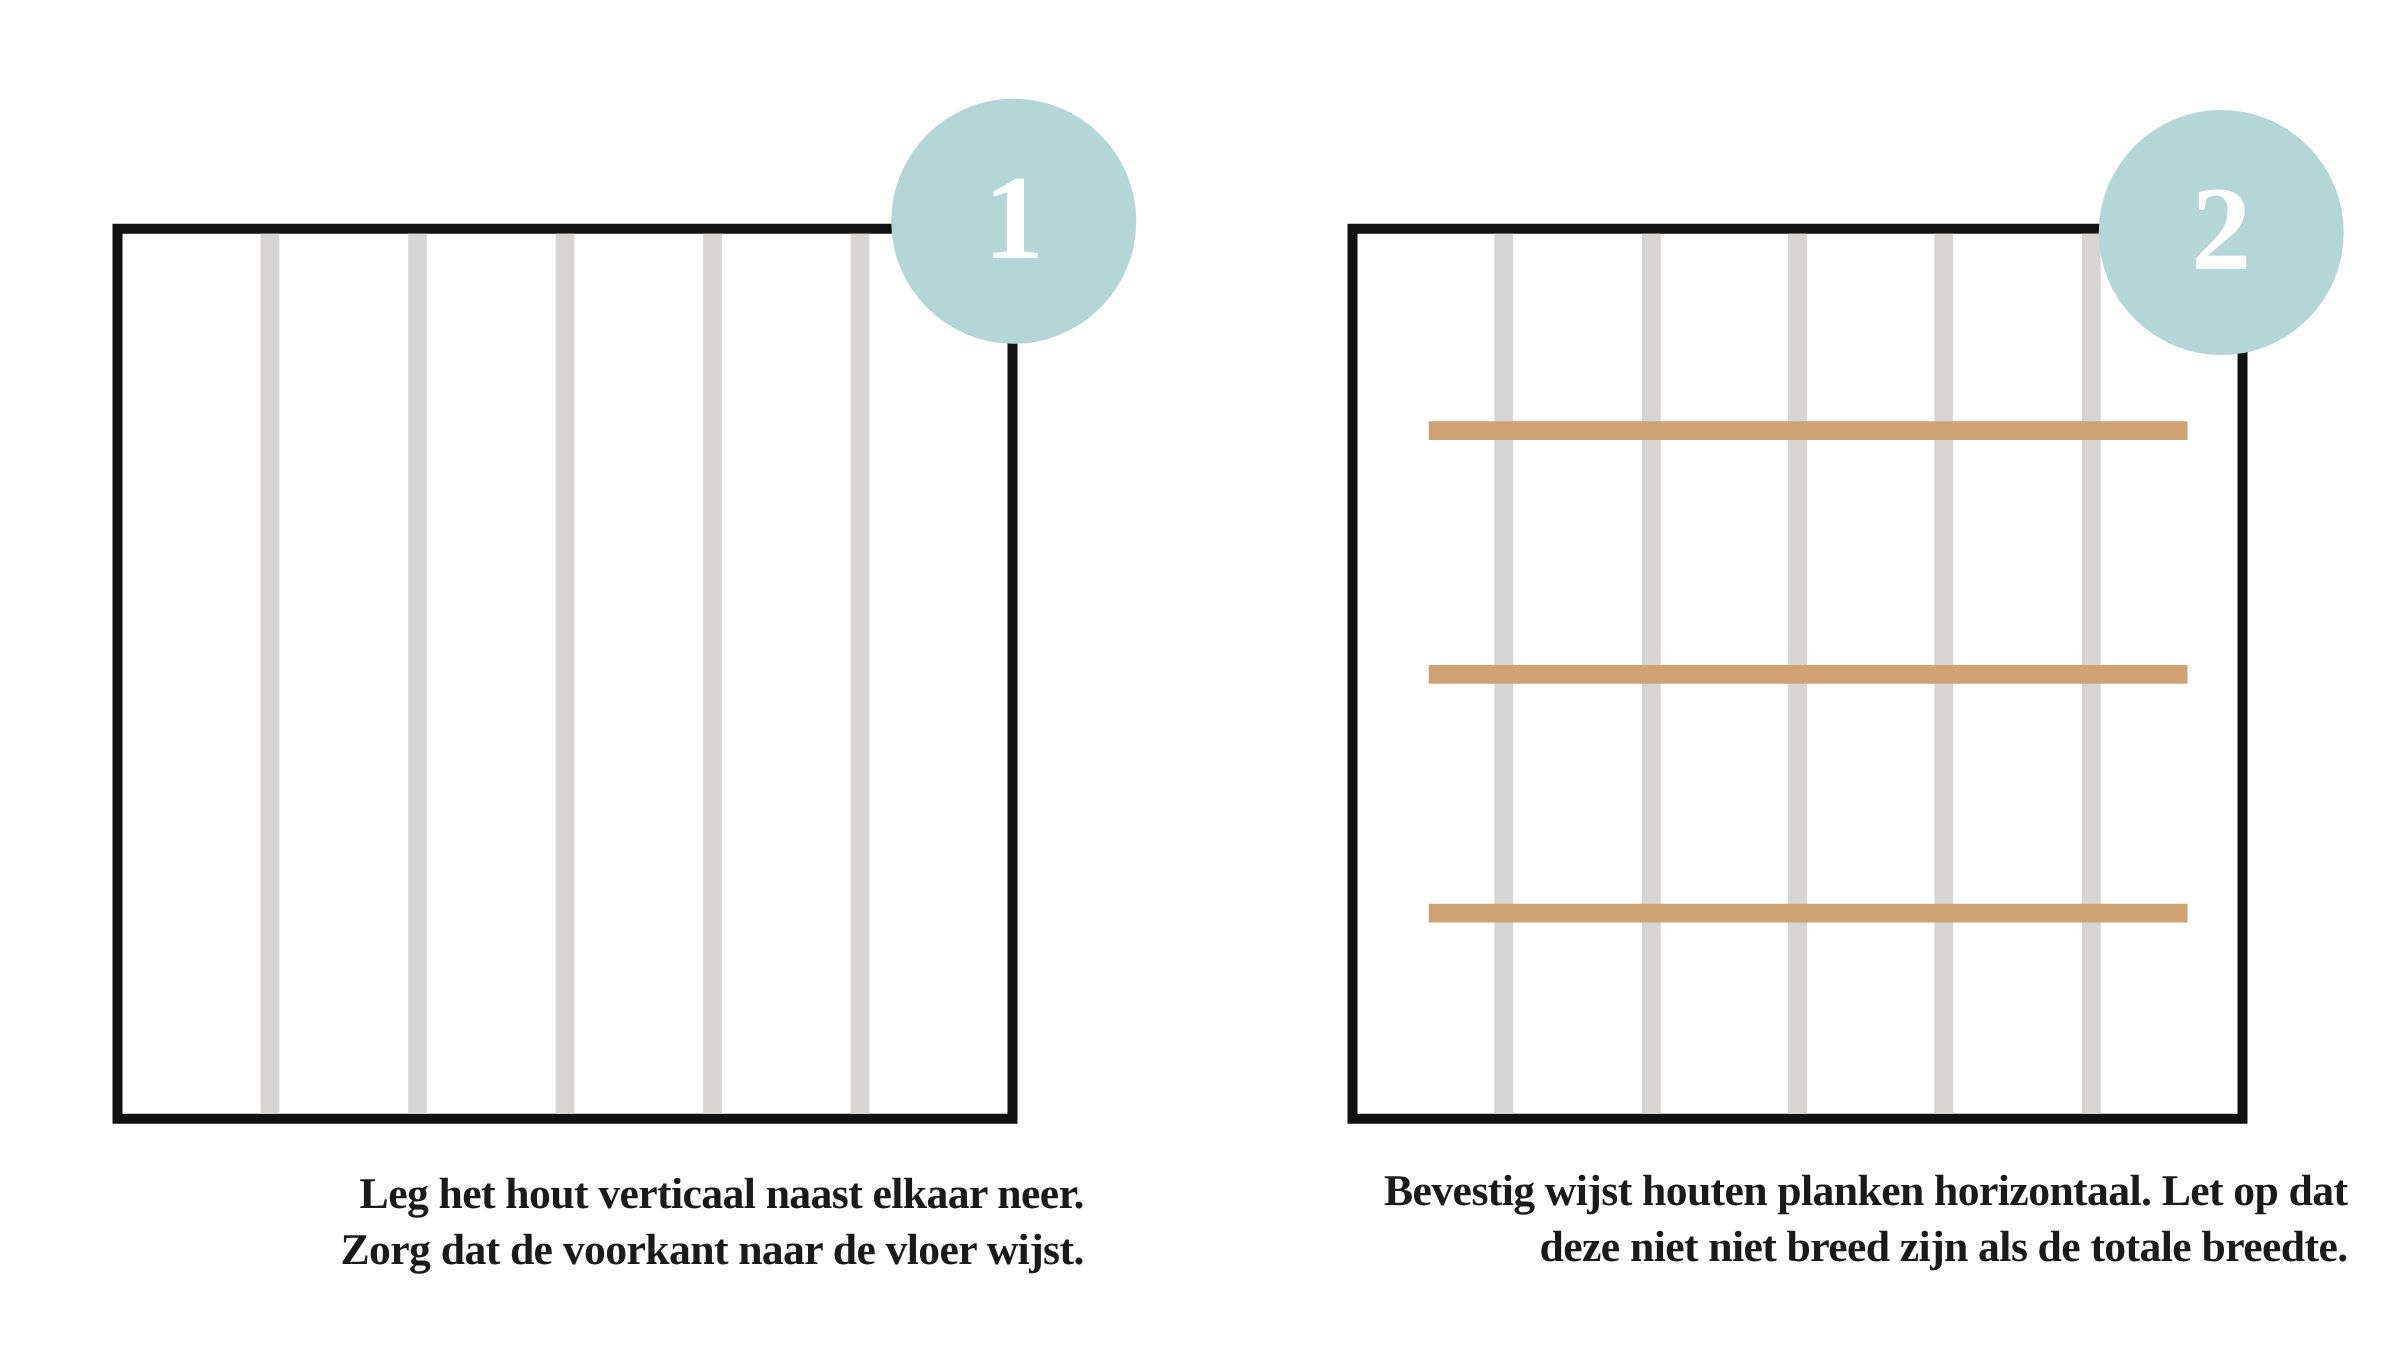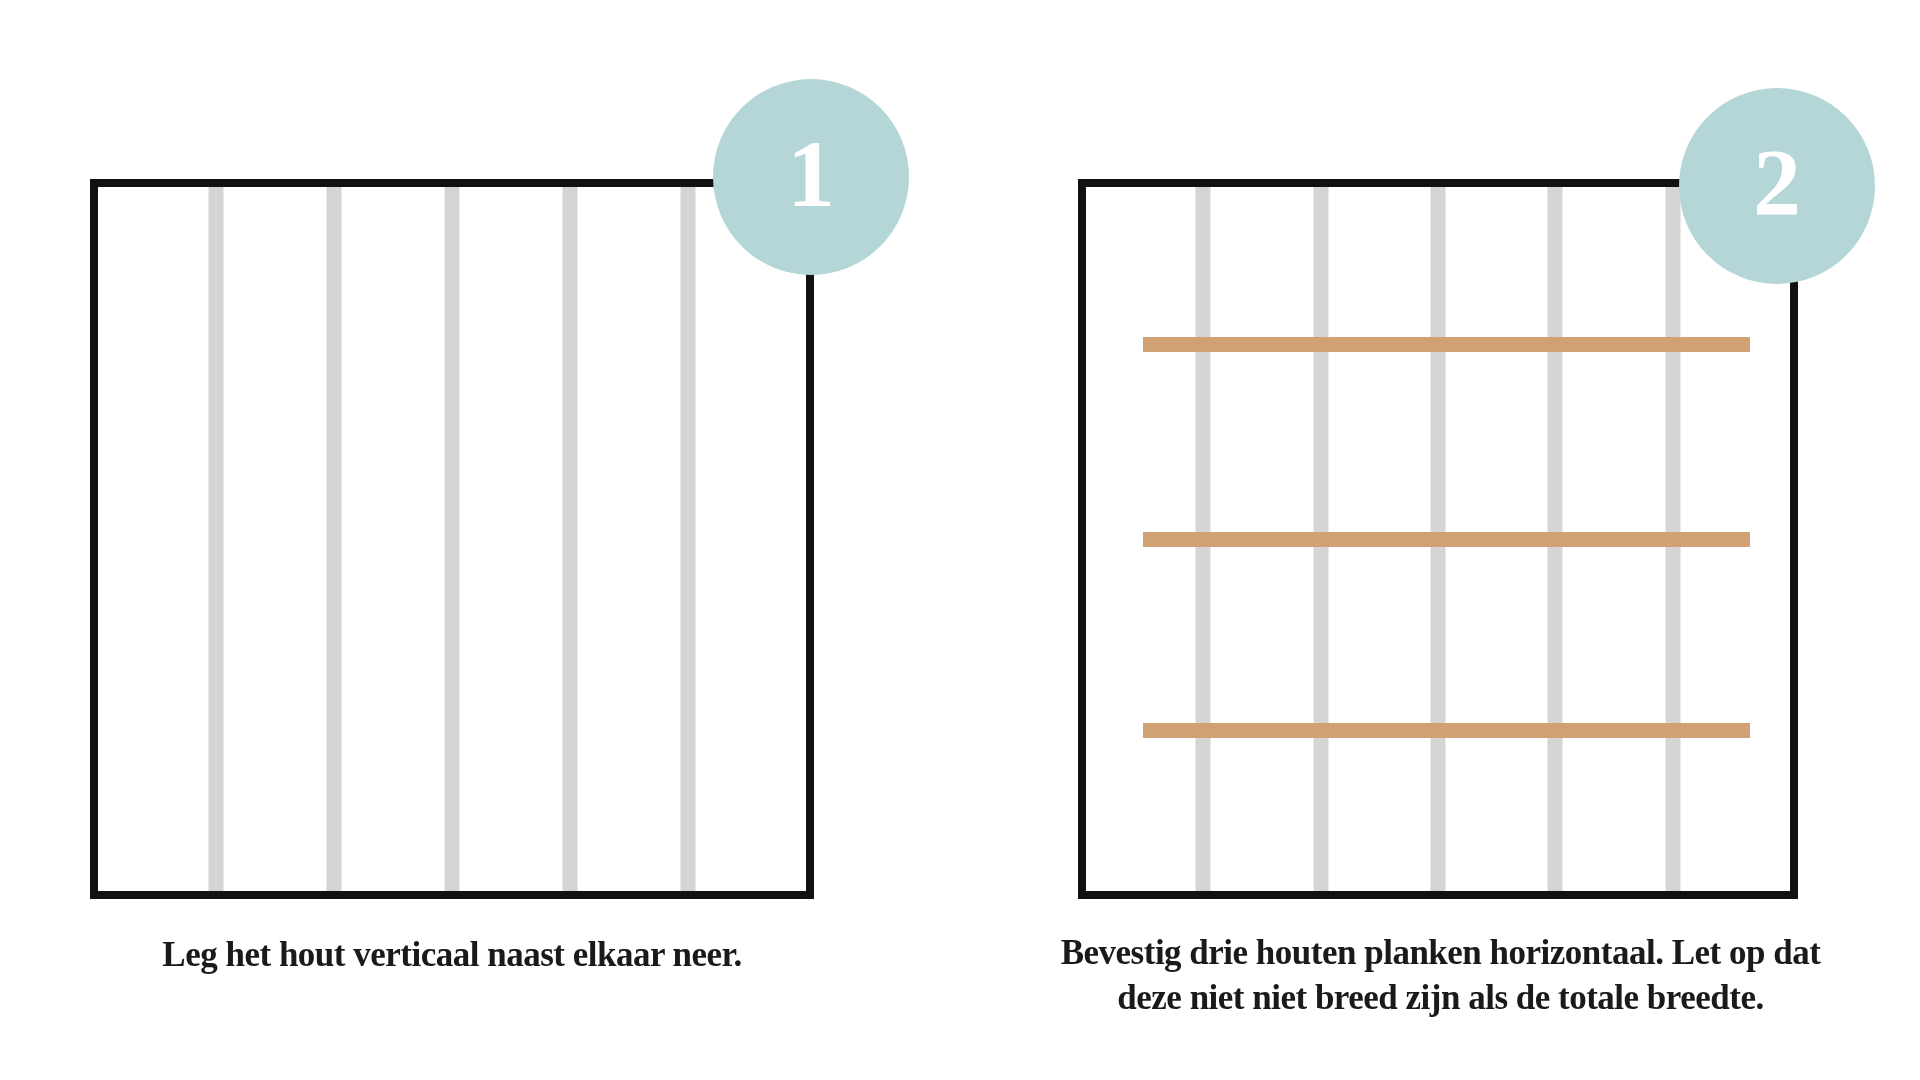--- a/index.html
+++ b/index.html
@@ -62,21 +62,21 @@
     font-family:"Liberation Serif", serif;
     font-weight:bold;
     font-size:96px;
     line-height:1;
     padding-bottom:6px;
   }
 
   
   .caption{
     position:absolute;
-    text-align:center;
+    text-align:right;
     color:var(--caption);
     font-size:35px;
     font-weight:bold;
     letter-spacing:-0.5px;
     line-height:45px;
   }
   .caption-1{left:37px;top:932px;width:830px;}
   .caption-2{left:1003px;top:930px;width:875px;}
 </style>
 </head>
@@ -92,20 +92,21 @@
           <div class="vplank" style="left: 50%;"></div>
           <div class="vplank" style="left: 66.6667%;"></div>
           <div class="vplank" style="left: 83.3333%;"></div>
         </div>
     </div>
     <div class="badge badge-1">
       <span class="num">1</span>
     </div>
     <div class="caption caption-1">
       <div>Leg het hout verticaal naast elkaar neer.</div>
+      <div>Zorg dat de voorkant naar de vloer wijst.</div>
     </div>
   </div>
 
   <div>
     <div class="frame frame-2">
       <div class="plank-layer">
           <div class="vplank" style="left: 16.6667%;"></div>
           <div class="vplank" style="left: 33.3333%;"></div>
           <div class="vplank" style="left: 50%;"></div>
           <div class="vplank" style="left: 66.6667%;"></div>
@@ -114,18 +115,18 @@
       <div class="plank-layer">
           <div class="hplank" style="top: calc(22.4% - 7.5px);"></div>
           <div class="hplank" style="top: calc(50% - 7.5px);"></div>
           <div class="hplank" style="top: calc(77.2% - 7.5px);"></div>
         </div>
     </div>
     <div class="badge badge-2">
       <span class="num">2</span>
     </div>
     <div class="caption caption-2">
-      <div>Bevestig drie houten planken horizontaal. Let op dat</div>
+      <div>Bevestig wijst houten planken horizontaal. Let op dat</div>
       <div>deze niet niet breed zijn als de totale breedte.</div>
     </div>
   </div>
 
 </div>
 
 </body></html>

